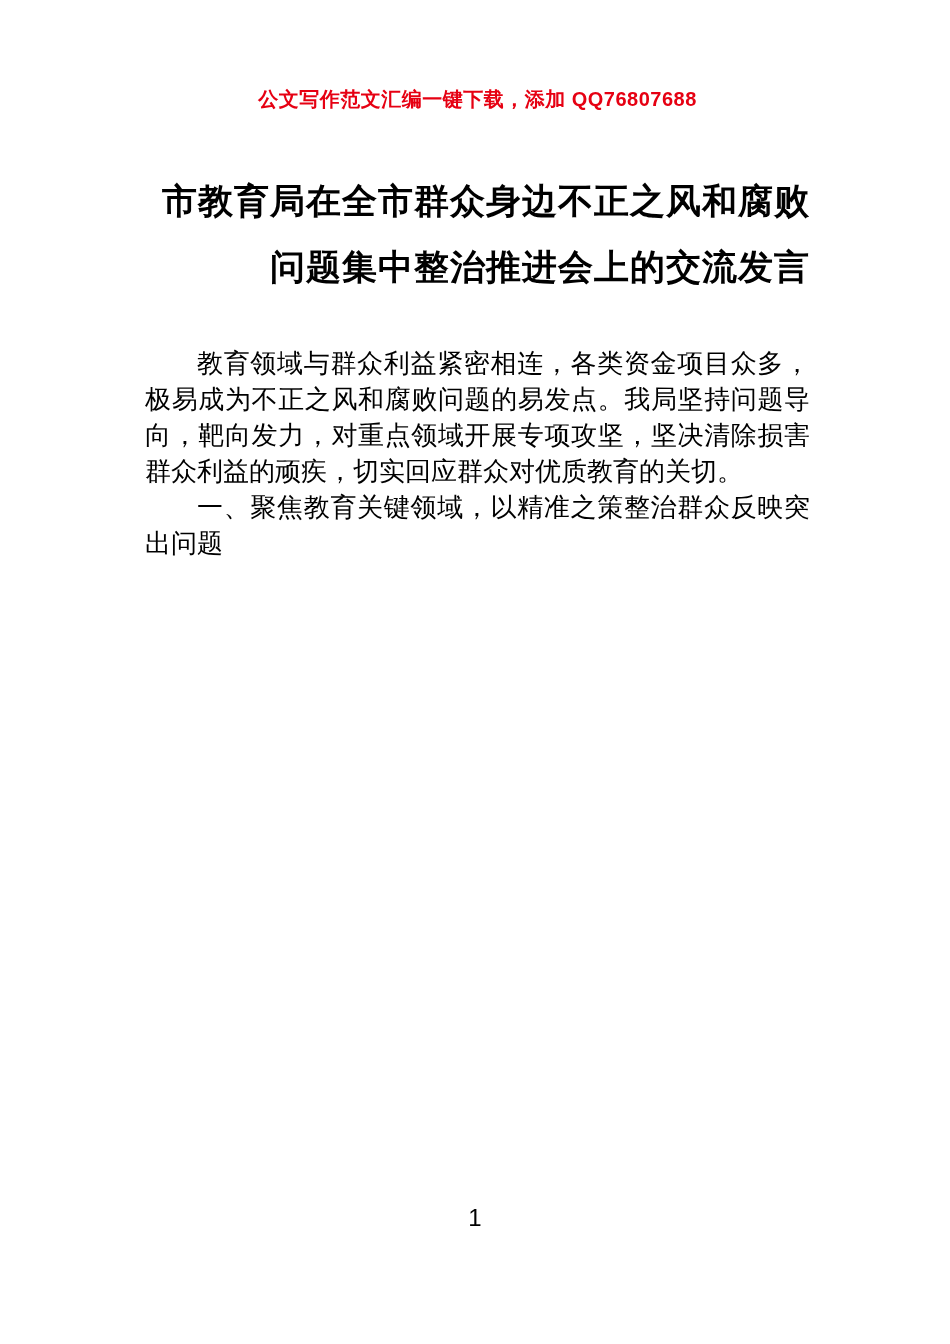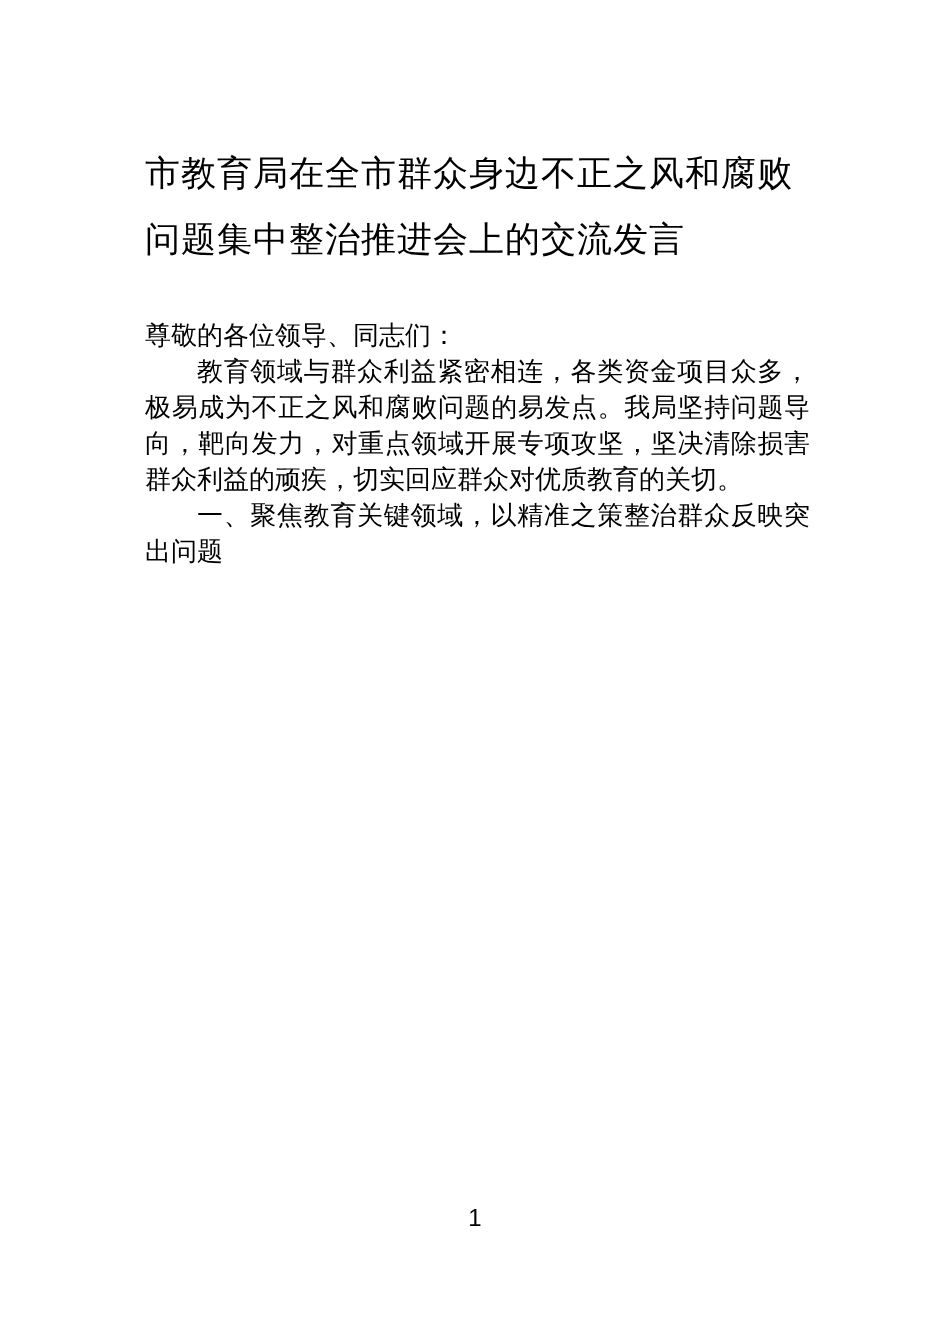--- a/index.html
+++ b/index.html
@@ -23,23 +23,23 @@
     font-size: 20px;
     line-height: 28px;
     font-weight: 600;
     text-align: center;
     color: #e60012;
     letter-spacing: 0.5px;
   }
   .title {
     margin: 55px 0 0 0;
     font-size: 35px;
-    font-weight: 400;
+    font-weight: 700;
     line-height: 66px;
-    text-align: left;
+    text-align: right;
     letter-spacing: 1px;
   }
   .title .title-line {
     display: block;
   }
   .doc-body {
     margin-top: 45px;
     font-size: 26px;
     line-height: 36px;
     text-align: justify;
@@ -64,27 +64,27 @@
     font-size: 24px;
     line-height: 28px;
     color: #000000;
   }
 </style>
 </head>
 <body>
 
 <div class="page">
 
+  <div class="notice">公文写作范文汇编一键下载，添加 QQ76807688</div>
 
   <h1 class="title">
     <span class="title-line">市教育局在全市群众身边不正之风和腐败</span>
     <span class="title-line">问题集中整治推进会上的交流发言</span>
   </h1>
 
   <div class="doc-body">
-    <p class="no-indent">尊敬的各位领导、同志们：</p>
     <p>教育领域与群众利益紧密相连，各类资金项目众多，极易成为不正之风和腐败问题的易发点。我局坚持问题导向，靶向发力，对重点领域开展专项攻坚，坚决清除损害群众利益的顽疾，切实回应群众对优质教育的关切。</p>
     <p>一、聚焦教育关键领域，以精准之策整治群众反映突出问题</p>
   </div>
 
   <div class="page-number">1</div>
 
 </div>
 
 </body></html>

